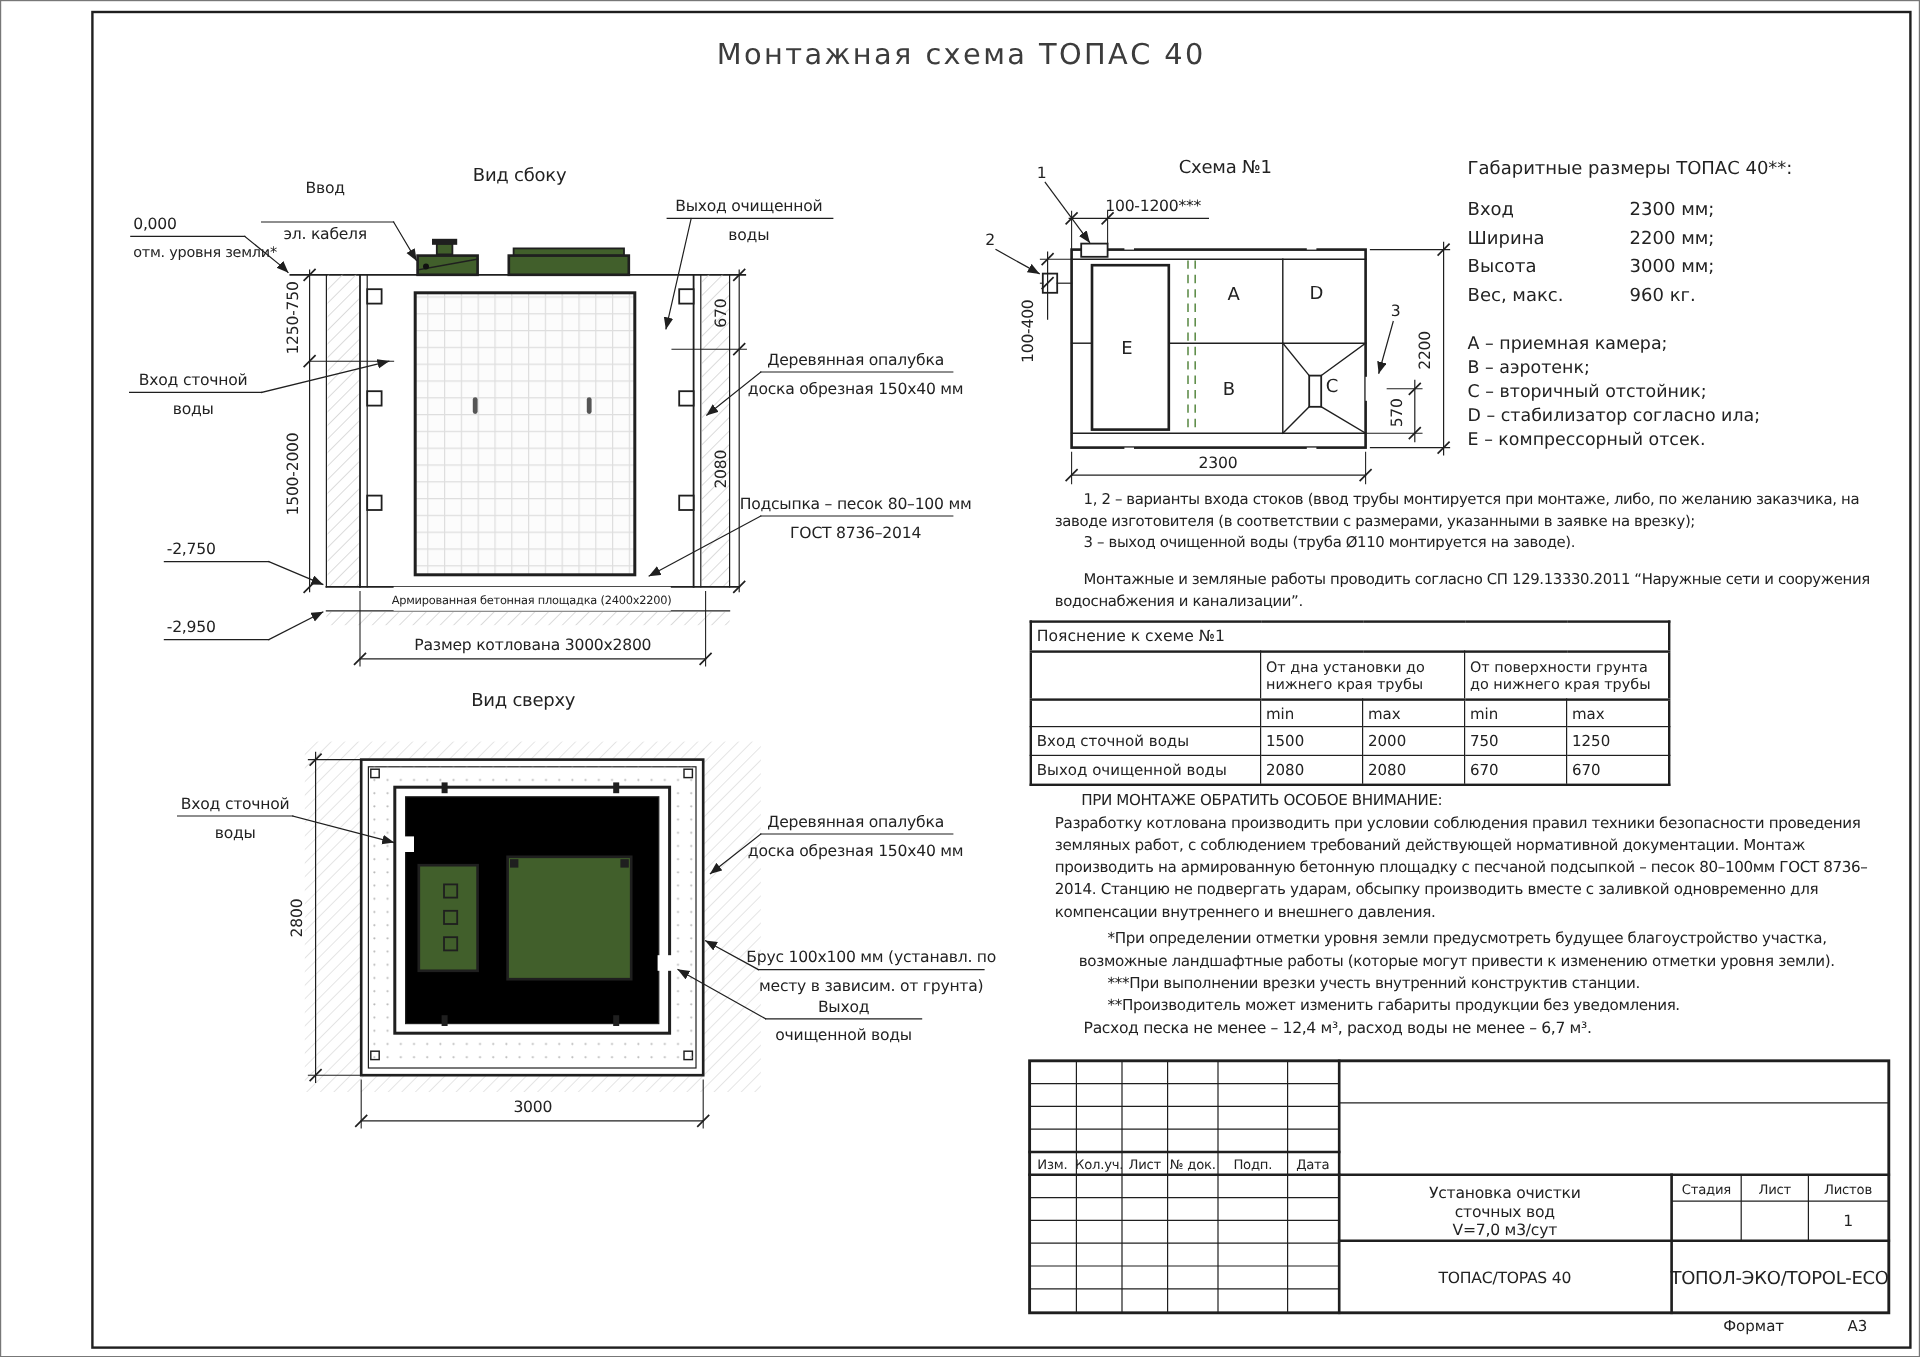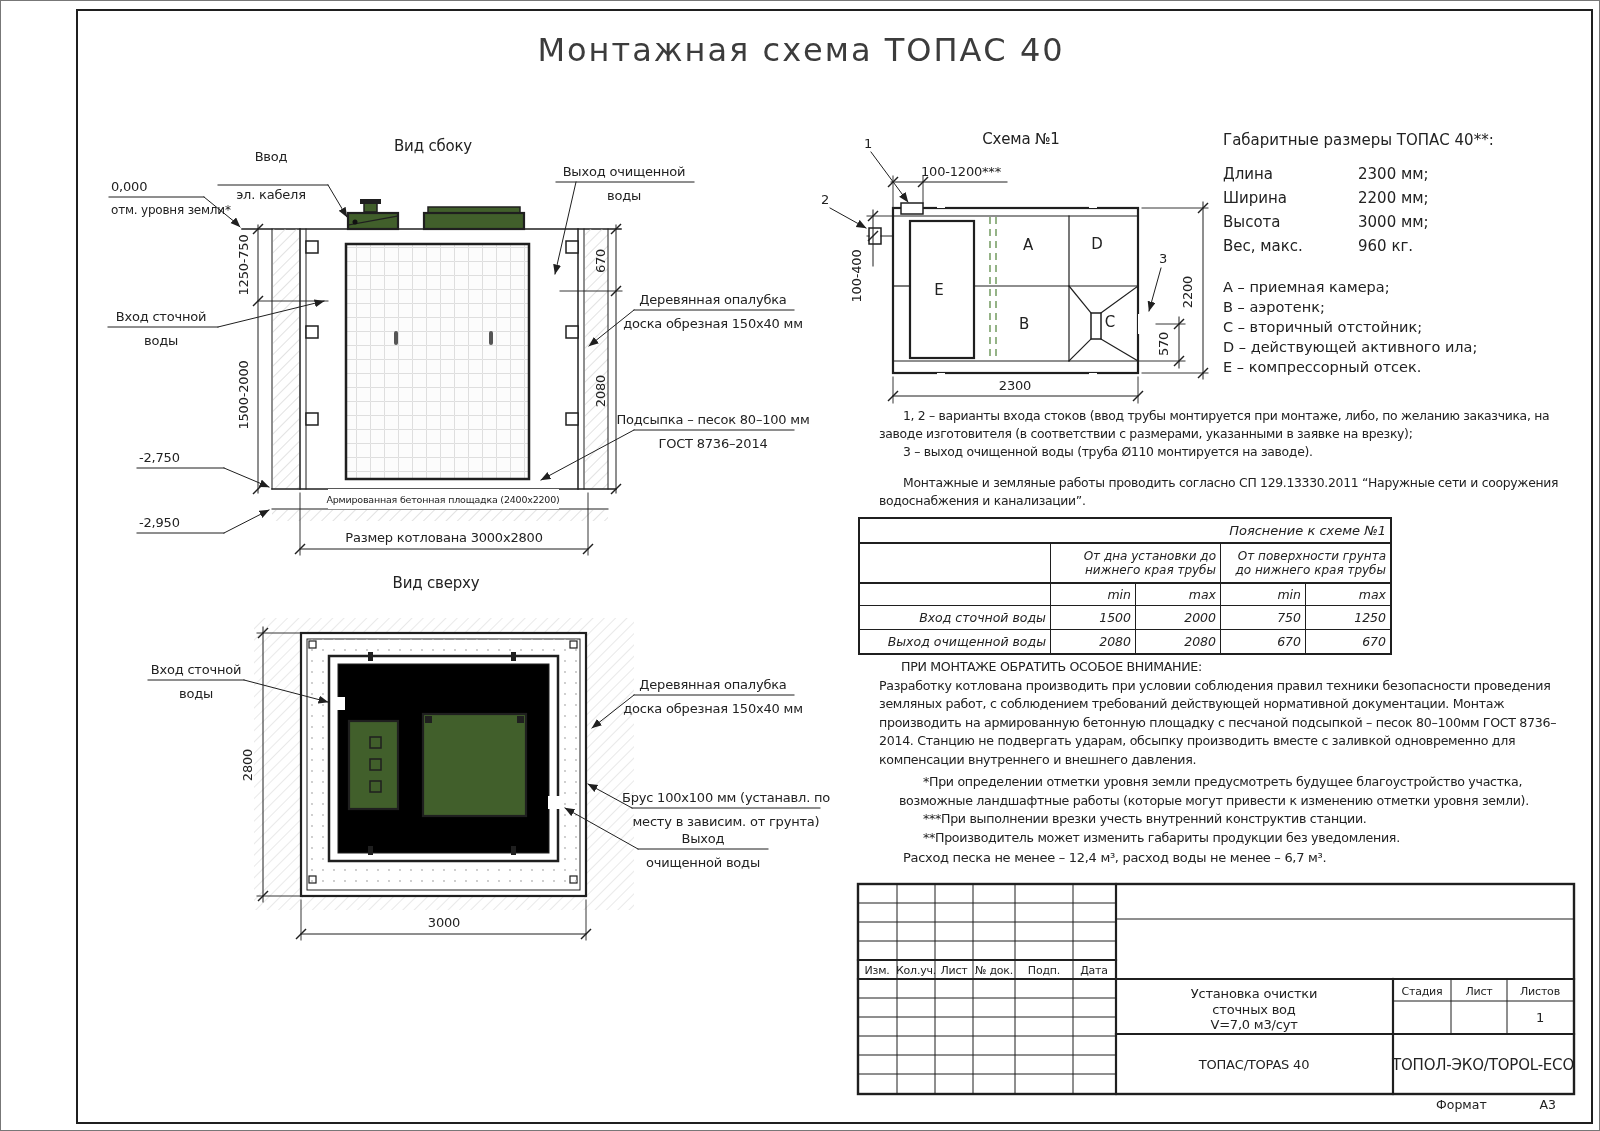--- a/index.html
+++ b/index.html
@@ -1,21 +1,21 @@
 <!DOCTYPE html>
 <html><head>
 <meta charset="utf-8">
 <style>
   html,body{margin:0;padding:0;background:#e8e8e8;}
   .sheet{position:relative;width:1600px;height:1131px;background:#fff;overflow:hidden;
          font-family:"DejaVu Sans",sans-serif;color:#222;border:1px solid #777;box-sizing:border-box;}
   .frame{position:absolute;left:75px;top:8px;width:1513px;height:1111px;border:2px solid #1f1f1f;}
   .abs{position:absolute;}
   .sheet-title{position:absolute;left:0;top:30px;width:1600px;text-align:center;
-               font-size:32px;letter-spacing:2px;color:#3c3c3c;}
+               font-size:24px;letter-spacing:2px;color:#3c3c3c;}
   
   svg{position:absolute;overflow:visible;}
   svg text{font-family:"DejaVu Sans",sans-serif;fill:#222;letter-spacing:-0.2px;}
   .t15{font-size:15px;}
   .t13{font-size:13px;}
   .t12{font-size:12px;}
   .t11{font-size:11px;}
   .t10{font-size:9.5px;}
   .mid{text-anchor:middle;}
   .s{stroke:#1f1f1f;fill:none;stroke-width:1.5;stroke-linecap:square;}
@@ -33,21 +33,21 @@
   .dims-title{font-size:15px;}
   .dims-rows{border-collapse:collapse;margin-top:16px;font-size:15px;}
   .dims-rows td{padding:0 0 6px 0;}
   .dims-rows .dl{width:135px;}
   .legend{margin-top:16px;font-size:14.5px;line-height:20px;}
   .notes{font-size:12.4px;line-height:18px;letter-spacing:-0.3px;}
   .notes p{margin:0;text-indent:24px;}
   .notes p.gap{margin-top:13px;}
   .ex-wrap{position:absolute;}
   table.ex{border-collapse:collapse;font-size:12.5px;border:2px solid #1f1f1f;}
-  table.ex td{border:1px solid #1f1f1f;text-align:right;padding:1px 4px;font-style:italic;}
+  table.ex td{border:1px solid #1f1f1f;text-align:left;padding:1px 4px;}
   table.ex tr.r-title td{height:21px;border-bottom:2px solid #1f1f1f;font-size:13px;}
   table.ex tr.r-group td{height:36px;font-size:12px;line-height:14px;border-bottom:2px solid #1f1f1f;}
   table.ex tr.r-mm td{height:19px;}
   table.ex tr.r-data td{height:21px;}
   table.ex .c-name{width:182px;}
   table.ex .c-v{width:76px;}
   .att{font-size:12.6px;line-height:18.5px;letter-spacing:-0.3px;}
   .att .hd{margin-left:22px;}
   .att p{margin:0;}
   .att p.fn{text-indent:24px;margin-left:20px;}
@@ -390,42 +390,42 @@
       <path class="tk" d="M322,285 L332,275"></path>
       <text class="t13 mid" x="204" y="274">2300</text>
     </g>
   </svg>
 
   <div class="abs" style="left:1222px;top:130px;width:360px">
     <div class="dims-title">Габаритные размеры ТОПАС 40**:</div>
     <table class="dims-rows">
       <tbody>
           <tr>
-            <td class="dl">Длина</td>
+            <td class="dl">Вход</td>
             <td class="dv">2300 мм;</td>
           </tr>
       <tr>
             <td class="dl">Ширина</td>
             <td class="dv">2200 мм;</td>
           </tr>
       <tr>
             <td class="dl">Высота</td>
             <td class="dv">3000 мм;</td>
           </tr>
       <tr>
             <td class="dl">Вес, макс.</td>
             <td class="dv">960 кг.</td>
           </tr>
     </tbody>
       </table>
     <div class="legend">
       <div>A – приемная камера;</div>
       <div>B – аэротенк;</div>
       <div>C – вторичный отстойник;</div>
-      <div>D – действующей активного ила;</div>
+      <div>D – стабилизатор согласно ила;</div>
       <div>E – компрессорный отсек.</div>
     </div>
   </div>
 
   <div class="abs notes" style="left:878px;top:406px;width:700px">
     <p>1, 2 – варианты входа стоков (ввод трубы монтируется при монтаже, либо, по желанию заказчика, на заводе изготовителя (в соответствии с размерами, указанными в заявке на врезку);</p>
     <p>3 – выход очищенной воды (труба Ø110 монтируется на заводе).</p>
     <p class="gap">Монтажные и земляные работы проводить согласно СП 129.13330.2011 “Наружные сети и сооружения водоснабжения и канализации”.</p>
   </div>
 

